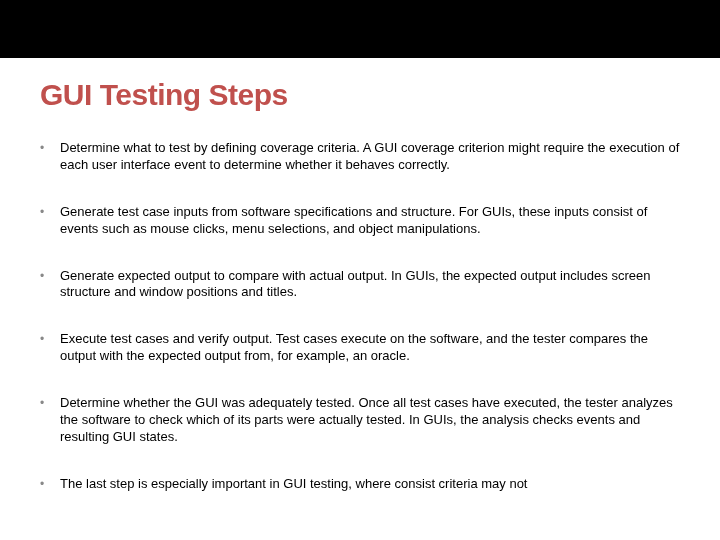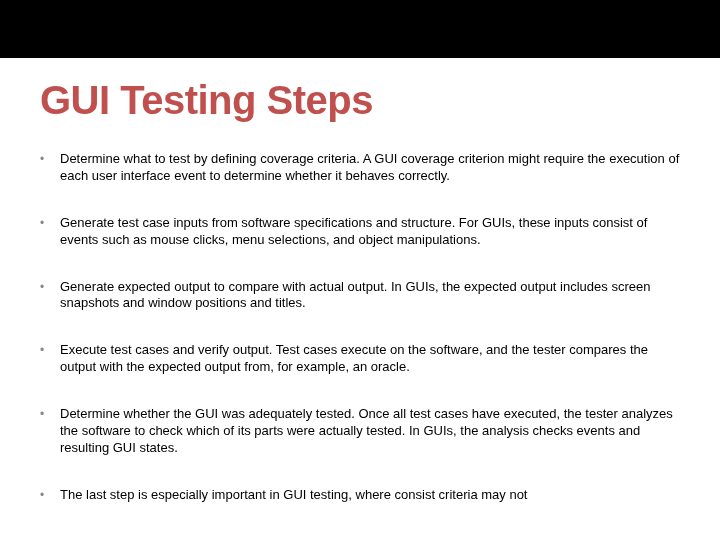--- a/index.html
+++ b/index.html
@@ -18,21 +18,21 @@
     .top-bar {
       width: 100%;
       height: 58px;
       background: #000000;
     }
     .content {
       padding: 20px 40px 0 40px;
     }
     .title {
       color: #c0504d;
-      font-size: 40px;
+      font-size: 30px;
       font-weight: bold;
       margin-bottom: 28px;
       letter-spacing: -0.5px;
     }
     .bullets {
       list-style: none;
     }
     .bullets li {
       display: flex;
       align-items: flex-start;
@@ -66,21 +66,21 @@
     <li>
       <span class="bullet-marker">•</span>
       <span class="bullet-text">Determine what to test by defining coverage criteria. A GUI coverage criterion might require the execution of each user interface event to determine whether it behaves correctly.</span>
     </li>
     <li>
       <span class="bullet-marker">•</span>
       <span class="bullet-text">Generate test case inputs from software specifications and structure. For GUIs, these inputs consist of events such as mouse clicks, menu selections, and object manipulations.</span>
     </li>
     <li>
       <span class="bullet-marker">•</span>
-      <span class="bullet-text">Generate expected output to compare with actual output. In GUIs, the expected output includes screen snapshots and window positions and titles.</span>
+      <span class="bullet-text">Generate expected output to compare with actual output. In GUIs, the expected output includes screen structure and window positions and titles.</span>
     </li>
     <li>
       <span class="bullet-marker">•</span>
       <span class="bullet-text">Execute test cases and verify output. Test cases execute on the software, and the tester compares the output with the expected output from, for example, an oracle.</span>
     </li>
     <li>
       <span class="bullet-marker">•</span>
       <span class="bullet-text">Determine whether the GUI was adequately tested. Once all test cases have executed, the tester analyzes the software to check which of its parts were actually tested. In GUIs, the analysis checks events and resulting GUI states.</span>
     </li>
     <li>

